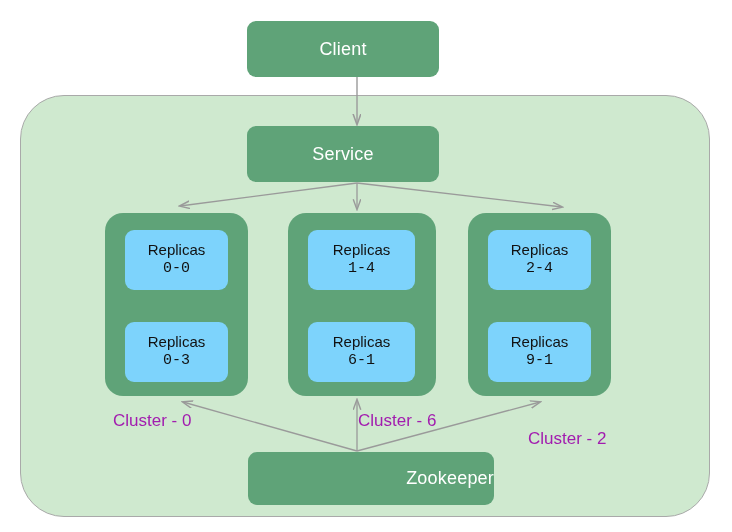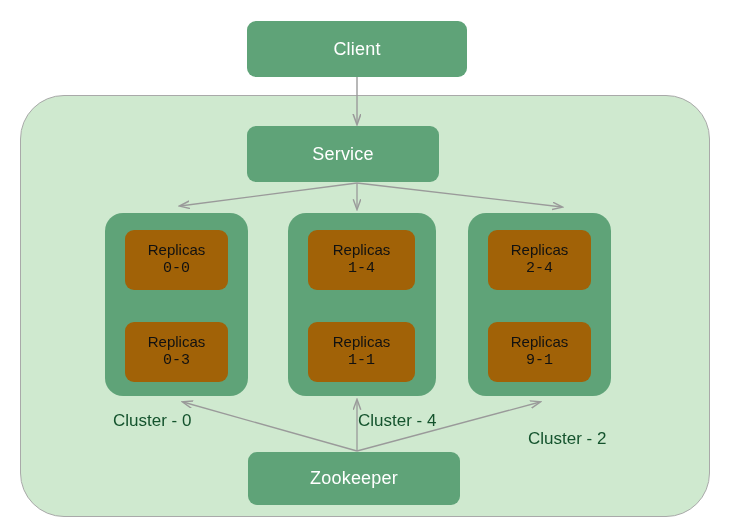--- a/index.html
+++ b/index.html
@@ -36,39 +36,39 @@
     background: #5fa378;
     border-radius: 9px;
     color: #ffffff;
     display: flex;
     align-items: center;
     justify-content: center;
     font-size: 18px;
     letter-spacing: 0.2px;
     box-sizing: border-box;
   }
-  .node-client { left: 247px; top: 21px;  width: 220px; height: 56px; }
+  .node-client { left: 247px; top: 21px;  width: 192px; height: 56px; }
   .node-service { left: 247px; top: 126px; width: 192px; height: 56px; }
-  .node-zookeeper { left: 248px; top: 452px; width: 212px; height: 53px; }
+  .node-zookeeper { left: 248px; top: 452px; width: 246px; height: 53px; justify-content: flex-end; }
 
   
   .cluster-box {
     position: absolute;
     background: #5fa378;
     border-radius: 18px;
     box-sizing: border-box;
   }
   .cluster-0 { left: 105px; top: 213px; width: 143px; height: 183px; }
   .cluster-1 { left: 288px; top: 213px; width: 148px; height: 183px; }
   .cluster-2 { left: 468px; top: 213px; width: 143px; height: 183px; }
 
   
   .replica {
     position: absolute;
-    background: #a16207;
+    background: #7dd3fc;
     border-radius: 9px;
     color: #111111;
     font-size: 15px;
     line-height: 1.25;
     text-align: center;
     display: flex;
     align-items: center;
     justify-content: center;
     box-sizing: border-box;
   }
@@ -78,21 +78,21 @@
   .rep-0-0 { left: 125px; top: 230px; width: 103px; height: 60px; }
   .rep-0-1 { left: 125px; top: 322px; width: 103px; height: 60px; }
   .rep-1-0 { left: 308px; top: 230px; width: 107px; height: 60px; }
   .rep-1-1 { left: 308px; top: 322px; width: 107px; height: 60px; }
   .rep-2-0 { left: 488px; top: 230px; width: 103px; height: 60px; }
   .rep-2-1 { left: 488px; top: 322px; width: 103px; height: 60px; }
 
   
   .cluster-label {
     position: absolute;
-    color: #14532d;
+    color: #a21caf;
     font-size: 17px;
     white-space: nowrap;
   }
   .lbl-0 { left: 113px; top: 411px; }
   .lbl-1 { left: 358px; top: 411px; }
   .lbl-2 { left: 528px; top: 429px; }
 
   
   .connectors {
     position: absolute;
@@ -156,39 +156,39 @@
   <div class="cluster-box cluster-1"></div>
   <div class="replica rep-1-0">
     <span>
       <span>Replicas</span>
       <span class="line2">1-4</span>
     </span>
   </div>
   <div class="replica rep-1-1">
     <span>
       <span>Replicas</span>
-      <span class="line2">1-1</span>
+      <span class="line2">6-1</span>
     </span>
   </div>
 
   <div class="cluster-box cluster-2"></div>
   <div class="replica rep-2-0">
     <span>
       <span>Replicas</span>
       <span class="line2">2-4</span>
     </span>
   </div>
   <div class="replica rep-2-1">
     <span>
       <span>Replicas</span>
       <span class="line2">9-1</span>
     </span>
   </div>
 
   <div class="cluster-label lbl-0">Cluster - 0</div>
-  <div class="cluster-label lbl-1">Cluster - 4</div>
+  <div class="cluster-label lbl-1">Cluster - 6</div>
   <div class="cluster-label lbl-2">Cluster - 2</div>
 
   <div class="node node-zookeeper">
     <span>Zookeeper</span>
   </div>
 
 </div>
 
 </body></html>

